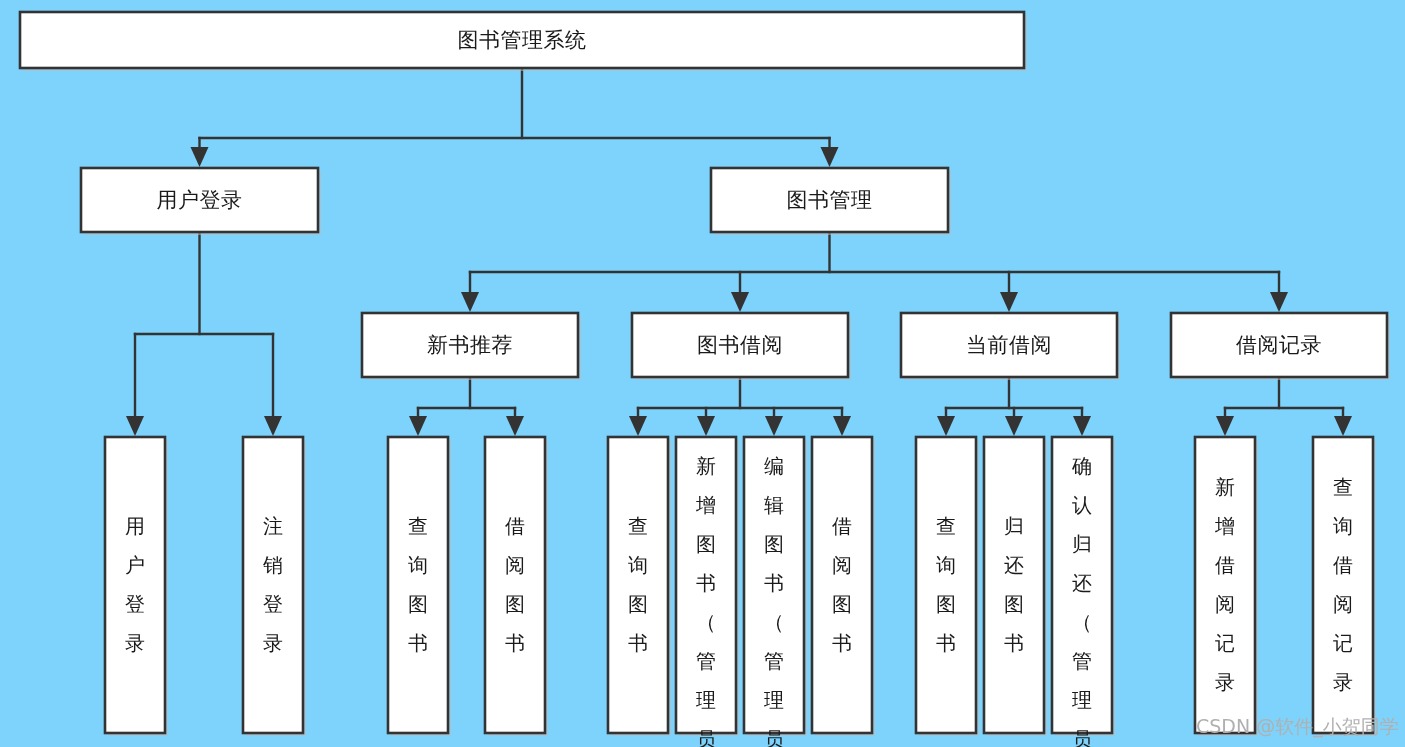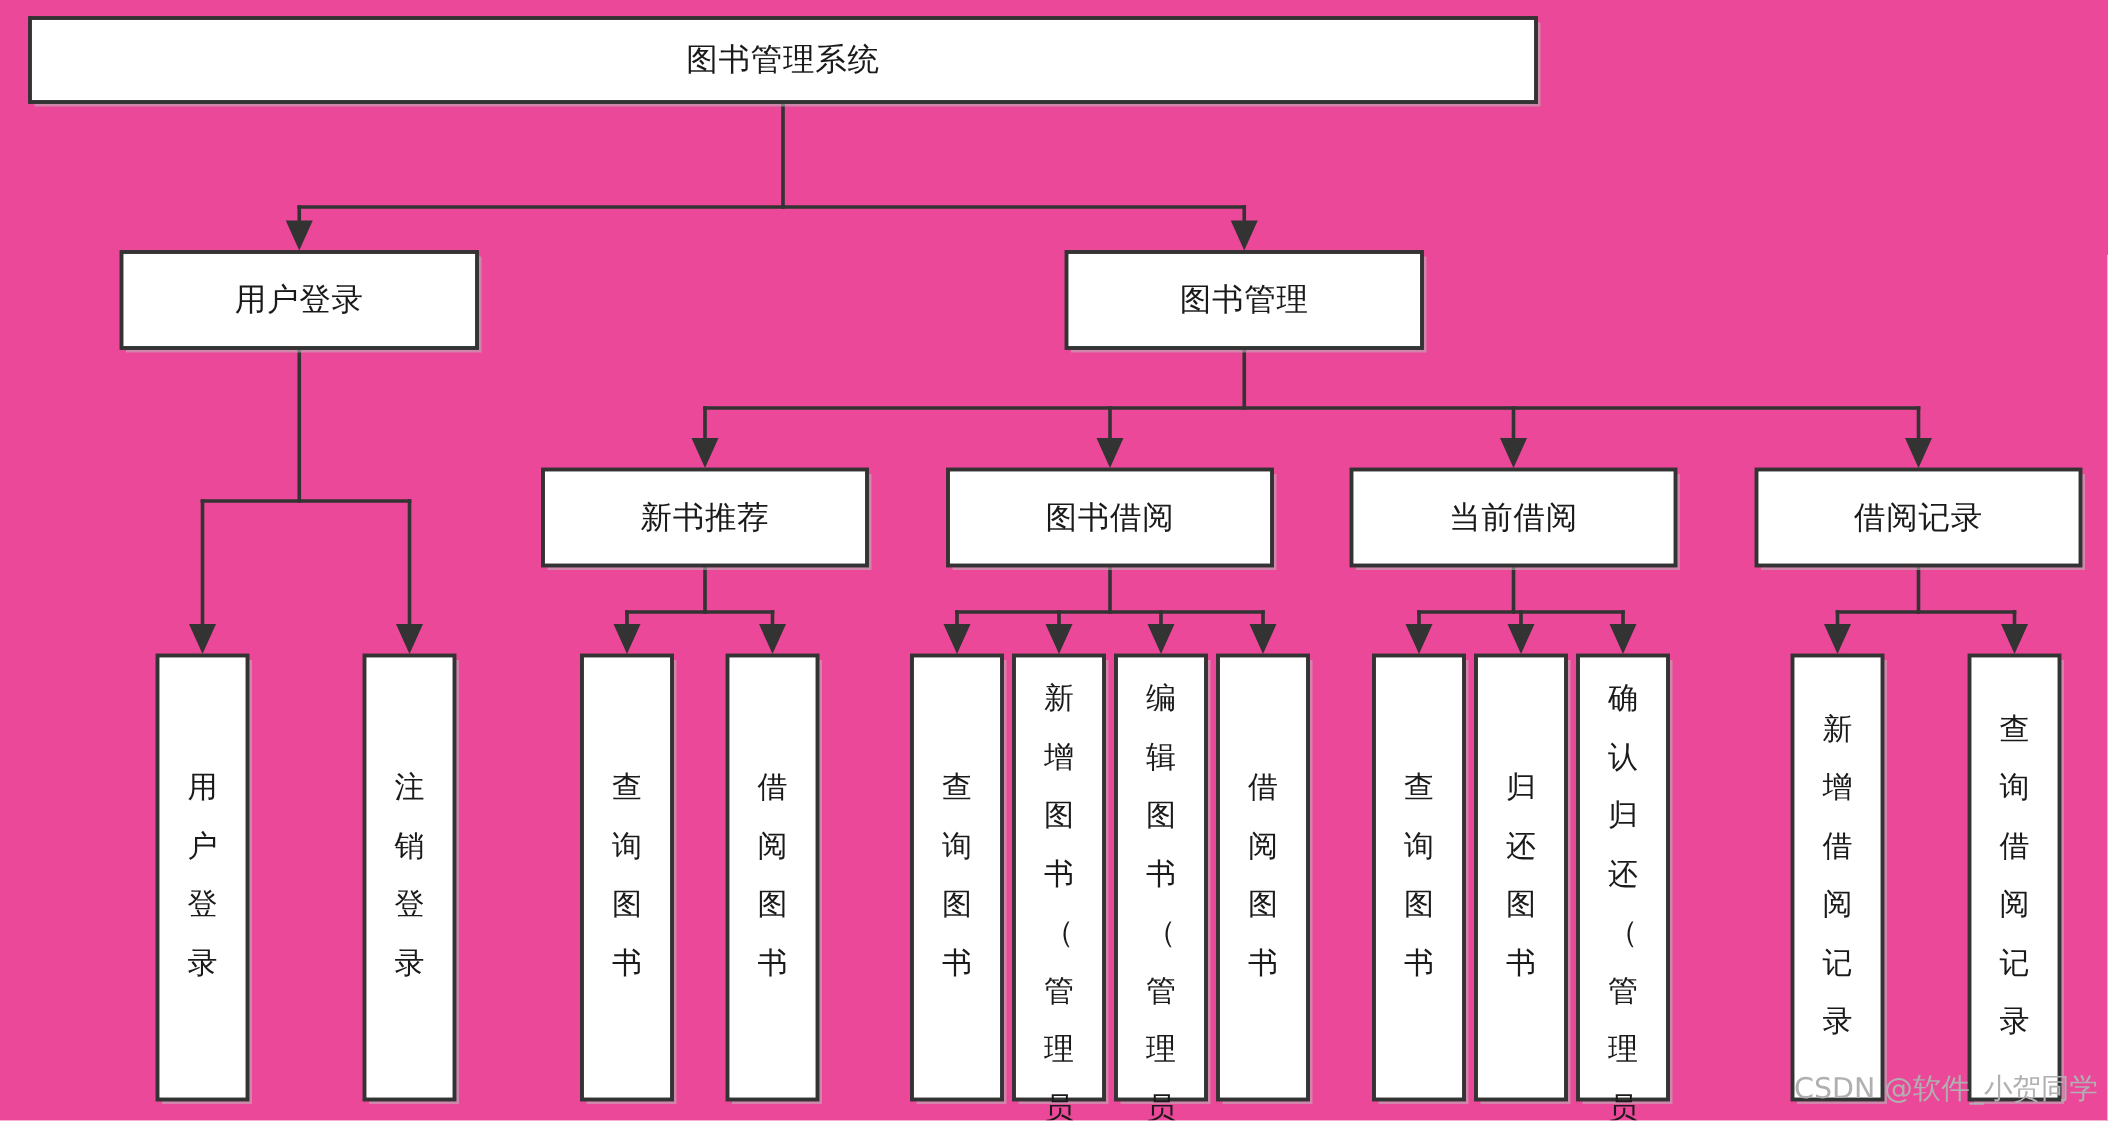--- a/index.html
+++ b/index.html
@@ -8,21 +8,21 @@
     padding: 0;
     background: #ffffff;
   }
   body {
     font-family: "DejaVu Sans", "Liberation Sans", sans-serif;
   }
   #diagram-root {
     position: relative;
     width: 1405px;
     height: 747px;
-    background: #ec4899;
+    background: #7dd3fc;
     overflow: hidden;
   }
   svg.diagram-canvas {
     position: absolute;
     left: 0;
     top: 0;
     width: 1405px;
     height: 747px;
     display: block;
   }

